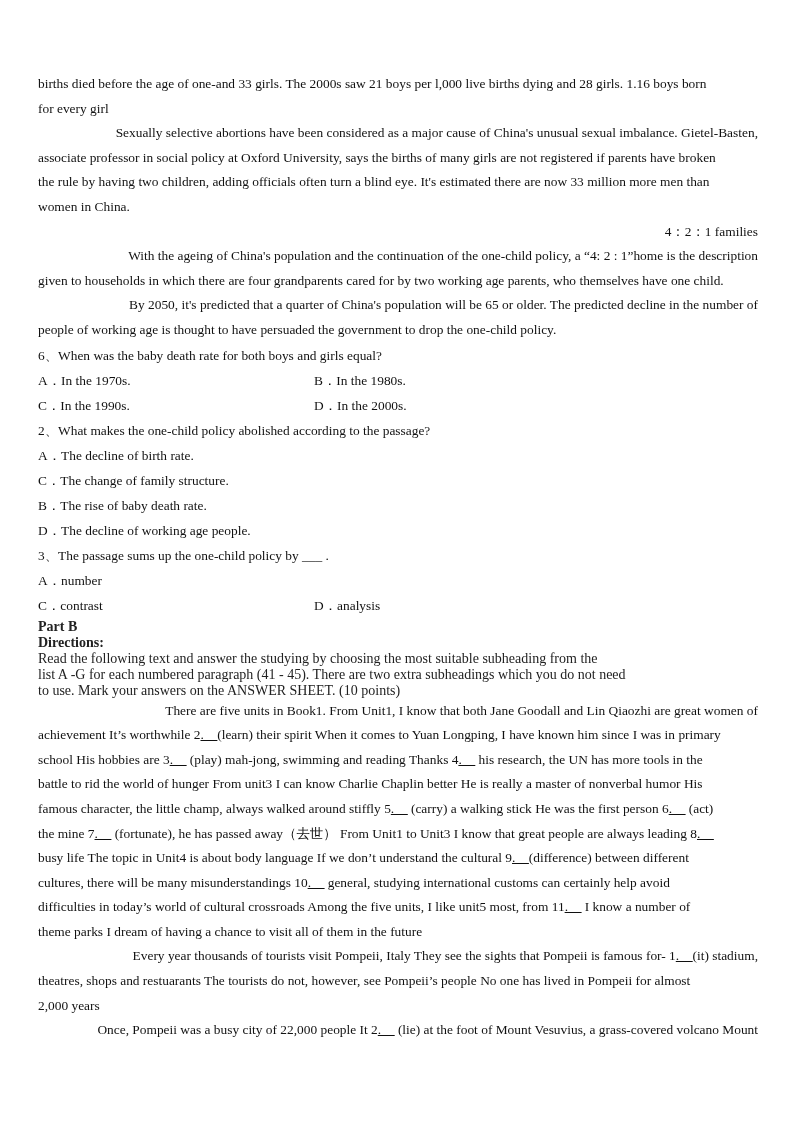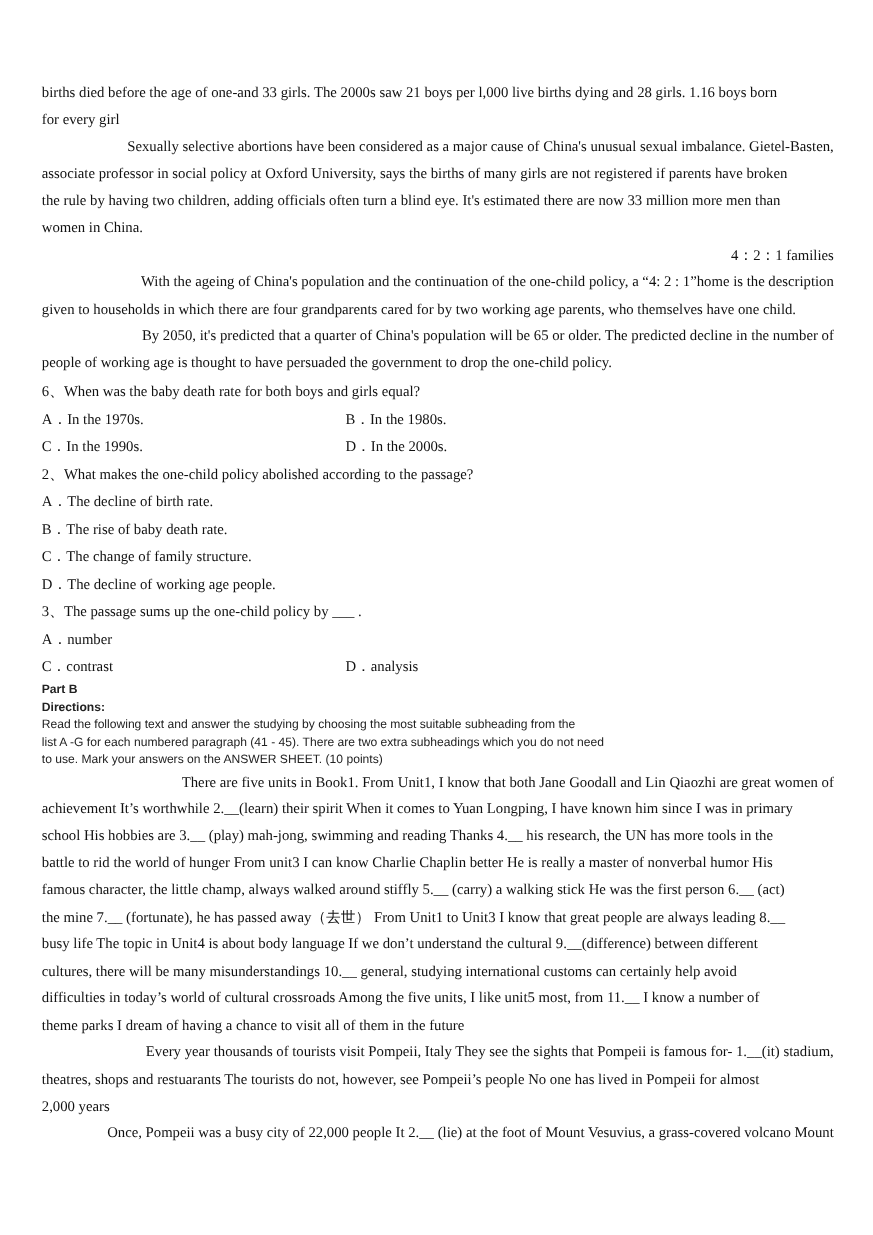--- a/index.html
+++ b/index.html
@@ -4,23 +4,23 @@
 <style>
   html, body { margin: 0; padding: 0; background: #ffffff; }
   body { width: 794px; height: 1123px; position: relative; overflow: hidden; color: #111; }
   .page { position: absolute; left: 38px; top: 72px; width: 720px; font-family: "Liberation Serif", serif; font-size: 13.4px; }
   .line { line-height: 24.6px; white-space: nowrap; }
   .indent { text-indent: 28px; text-align: right; }
   .q { line-height: 25px; }
   .opts2 { display: flex; line-height: 25px; }
   .opts2 .col { width: 276px; }
   .opt { line-height: 25px; }
-  .mono { font-family: Liberation Sans, sans-serif; font-size: 11px; line-height: 16px; color: #222; white-space: pre-wrap; }
+  .mono { font-family: Liberation Serif, serif; font-size: 14px; line-height: 16px; color: #222; white-space: pre-wrap; }
   .mono.bold { font-weight: bold; }
-  .blank { }
+  .blank { text-decoration: underline; }
 </style>
 </head>
 <body>
 
 <div class="page">
 
   <div>
     <div class="line">births died before the age of one-and 33 girls. The 2000s saw 21 boys per l,000 live births dying and 28 girls. 1.16 boys born</div>
     <div class="line">for every girl</div>
   </div>
@@ -52,22 +52,22 @@
     </div>
     <div class="opts2">
       <div class="col">C．In the 1990s.</div>
       <div class="col">D．In the 2000s.</div>
     </div>
   </div>
 
   <div>
     <div class="q">2、What makes the one-child policy abolished according to the passage?</div>
     <div class="opt">A．The decline of birth rate.</div>
+    <div class="opt">C．The change of family structure.</div>
     <div class="opt">B．The rise of baby death rate.</div>
-    <div class="opt">C．The change of family structure.</div>
     <div class="opt">D．The decline of working age people.</div>
   </div>
 
   <div>
     <div class="q">3、The passage sums up the one-child policy by ___ .</div>
     <div class="opts2">
       <div class="col">A．number</div>
     </div>
     <div class="opts2">
       <div class="col">C．contrast</div>

